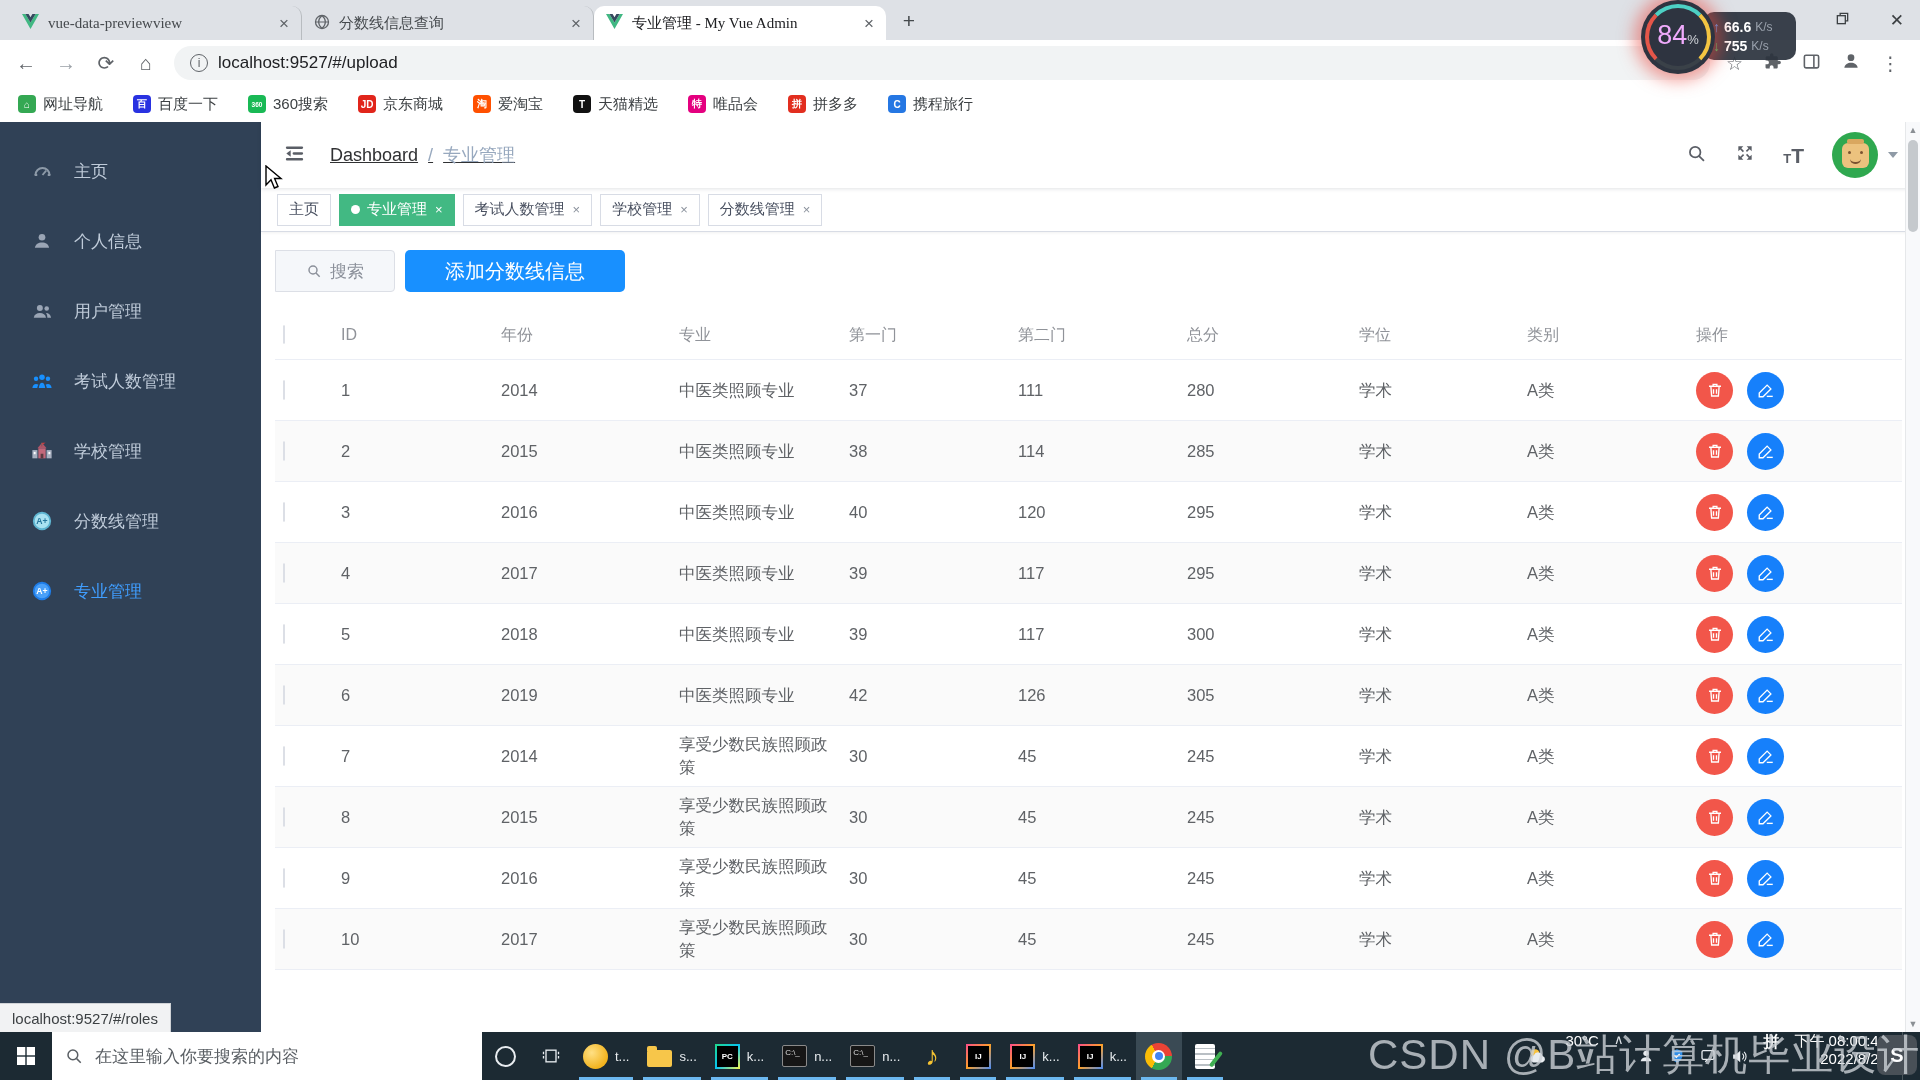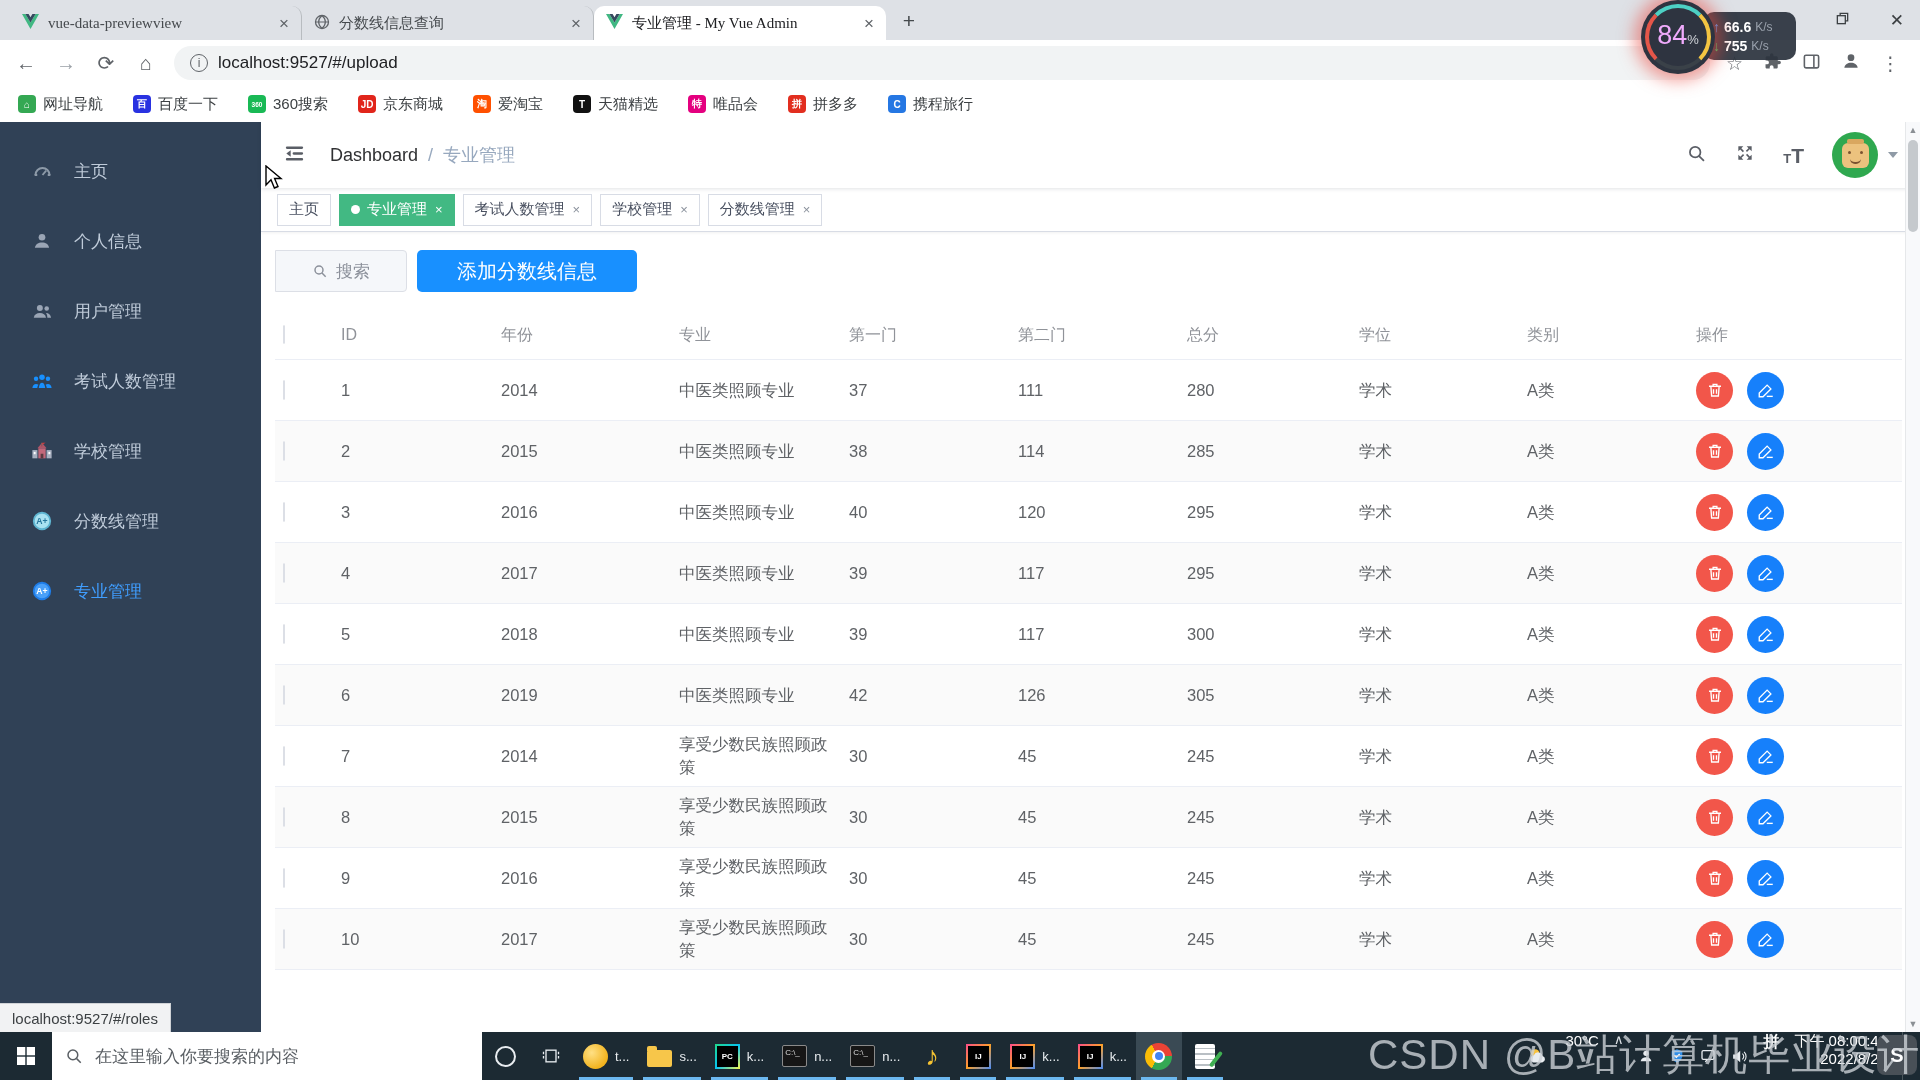--- a/index.html
+++ b/index.html
@@ -41,21 +41,21 @@
   .app { flex:1; display:flex; background:#f0f2f5; position:relative; overflow:hidden; }
   .sidebar { width:261px; background:#304156; padding-top:14px; flex:0 0 auto; }
   .side-item { height:70px; display:flex; align-items:center; padding-left:30px; gap:20px;
                color:#bfcbd9; font-size:17px; cursor:pointer; }
   .side-item.active { color:#409eff; }
   .side-ic { width:24px; display:flex; justify-content:center; }
 
   .main { flex:1; display:flex; flex-direction:column; background:#fff; min-width:0; }
   .navbar { height:66px; display:flex; align-items:center; background:#fff; padding:0 22px;
             box-shadow:0 1px 4px rgba(0,21,41,.12); position:relative; z-index:2; }
-  .crumb { margin-left:24px; font-size:18px; color:#303133; display:flex; align-items:center; }
+  .crumb { margin-left:24px; font-size:18px; color:#303133; display:flex; align-items:center;text-decoration:underline; }
   .crumb .sep { color:#97a8be; margin:0 10px; }
   .crumb .cur { color:#97a8be; }
   .nav-right { margin-left:auto; display:flex; align-items:center; gap:28px; }
   .tt { color:#5a5e66; font-weight:600; display:flex; align-items:flex-end; }
   .tt .t-s { font-size:13px; } .tt .t-b { font-size:21px; line-height:1; }
   .avatar-wrap { display:flex; align-items:center; gap:10px; }
   .avatar { width:46px; height:46px; border-radius:50%; background:#2fa84f; display:flex; align-items:center; justify-content:center; }
   .lego { width:27px; height:25px; background:#ecc27e; border-radius:6px; position:relative; }
   .lego::before { content:""; position:absolute; top:-4px; left:5px; width:17px; height:5px; background:#d9a75f; border-radius:2px; }
   .lego .eye { position:absolute; top:8px; width:3px; height:3px; border-radius:50%; background:#7a5230; }
@@ -70,21 +70,21 @@
   .tag .x { font-size:13px; color:#8a919c; margin-left:1px; }
   .tag.active { background:#42b983; color:#fff; border-color:#42b983; }
   .tag.active .x { color:#fff; }
   .tag .dot { width:9px; height:9px; border-radius:50%; background:#fff; }
 
   .content { flex:1; padding:12px 18px 0 14px; overflow:hidden; }
   .search-row { display:flex; align-items:stretch; height:42px; margin-top:6px; }
   .search-input { width:252px; border:1px solid #dcdfe6; border-right:none; border-radius:4px 0 0 4px;
                   padding:0 16px; font-size:17px; color:#606266; outline:none; }
   .search-input::placeholder { color:#c0c4cc; }
-  .search-btn { width:132px; border:1px solid #dcdfe6; border-radius:0 4px 4px 0; background:#f5f7fa;
+  .search-btn { width:120px; border:1px solid #dcdfe6; border-radius:0 4px 4px 0; background:#f5f7fa;
                 color:#8b909a; font-size:17px; display:flex; align-items:center; justify-content:center; gap:8px; cursor:pointer; }
   .add-btn { margin-left:10px; width:220px; background:#1890ff; color:#fff; border:none; border-radius:5px;
              font-size:20px; cursor:pointer; }
 
   .table { margin-top:18px; width:100%; }
   .thead, .tr { display:grid; grid-template-columns:66px 160px 178px 170px 169px 169px 172px 168px 169px 1fr;
                 align-items:center; border-bottom:1px solid #ebeef5; }
   .thead { min-height:50px; color:#909399; font-size:16px; }
   .tr { min-height:61px; color:#5f6266; font-size:16.5px; background:#fff; }
   .tr.stripe { background:#fafafa; }

